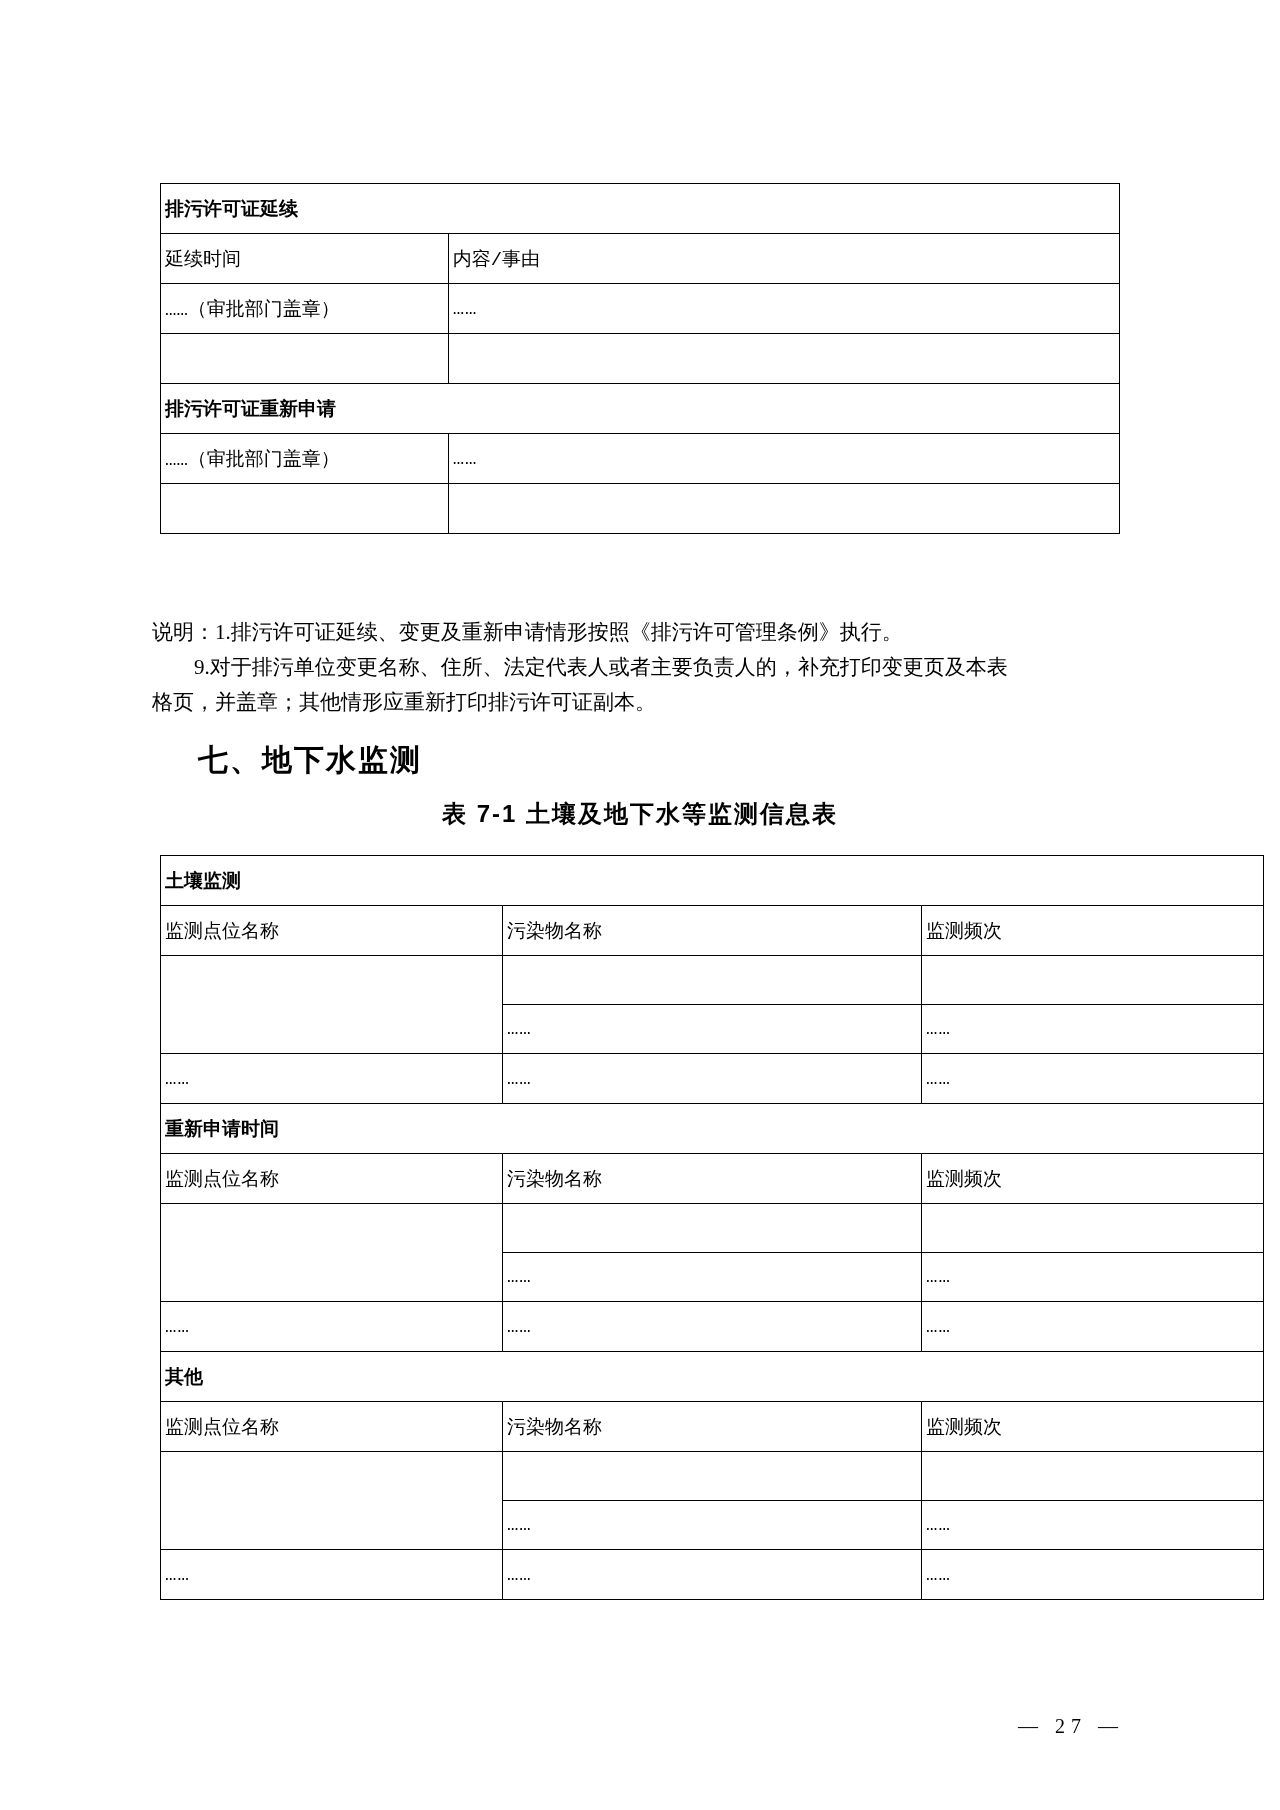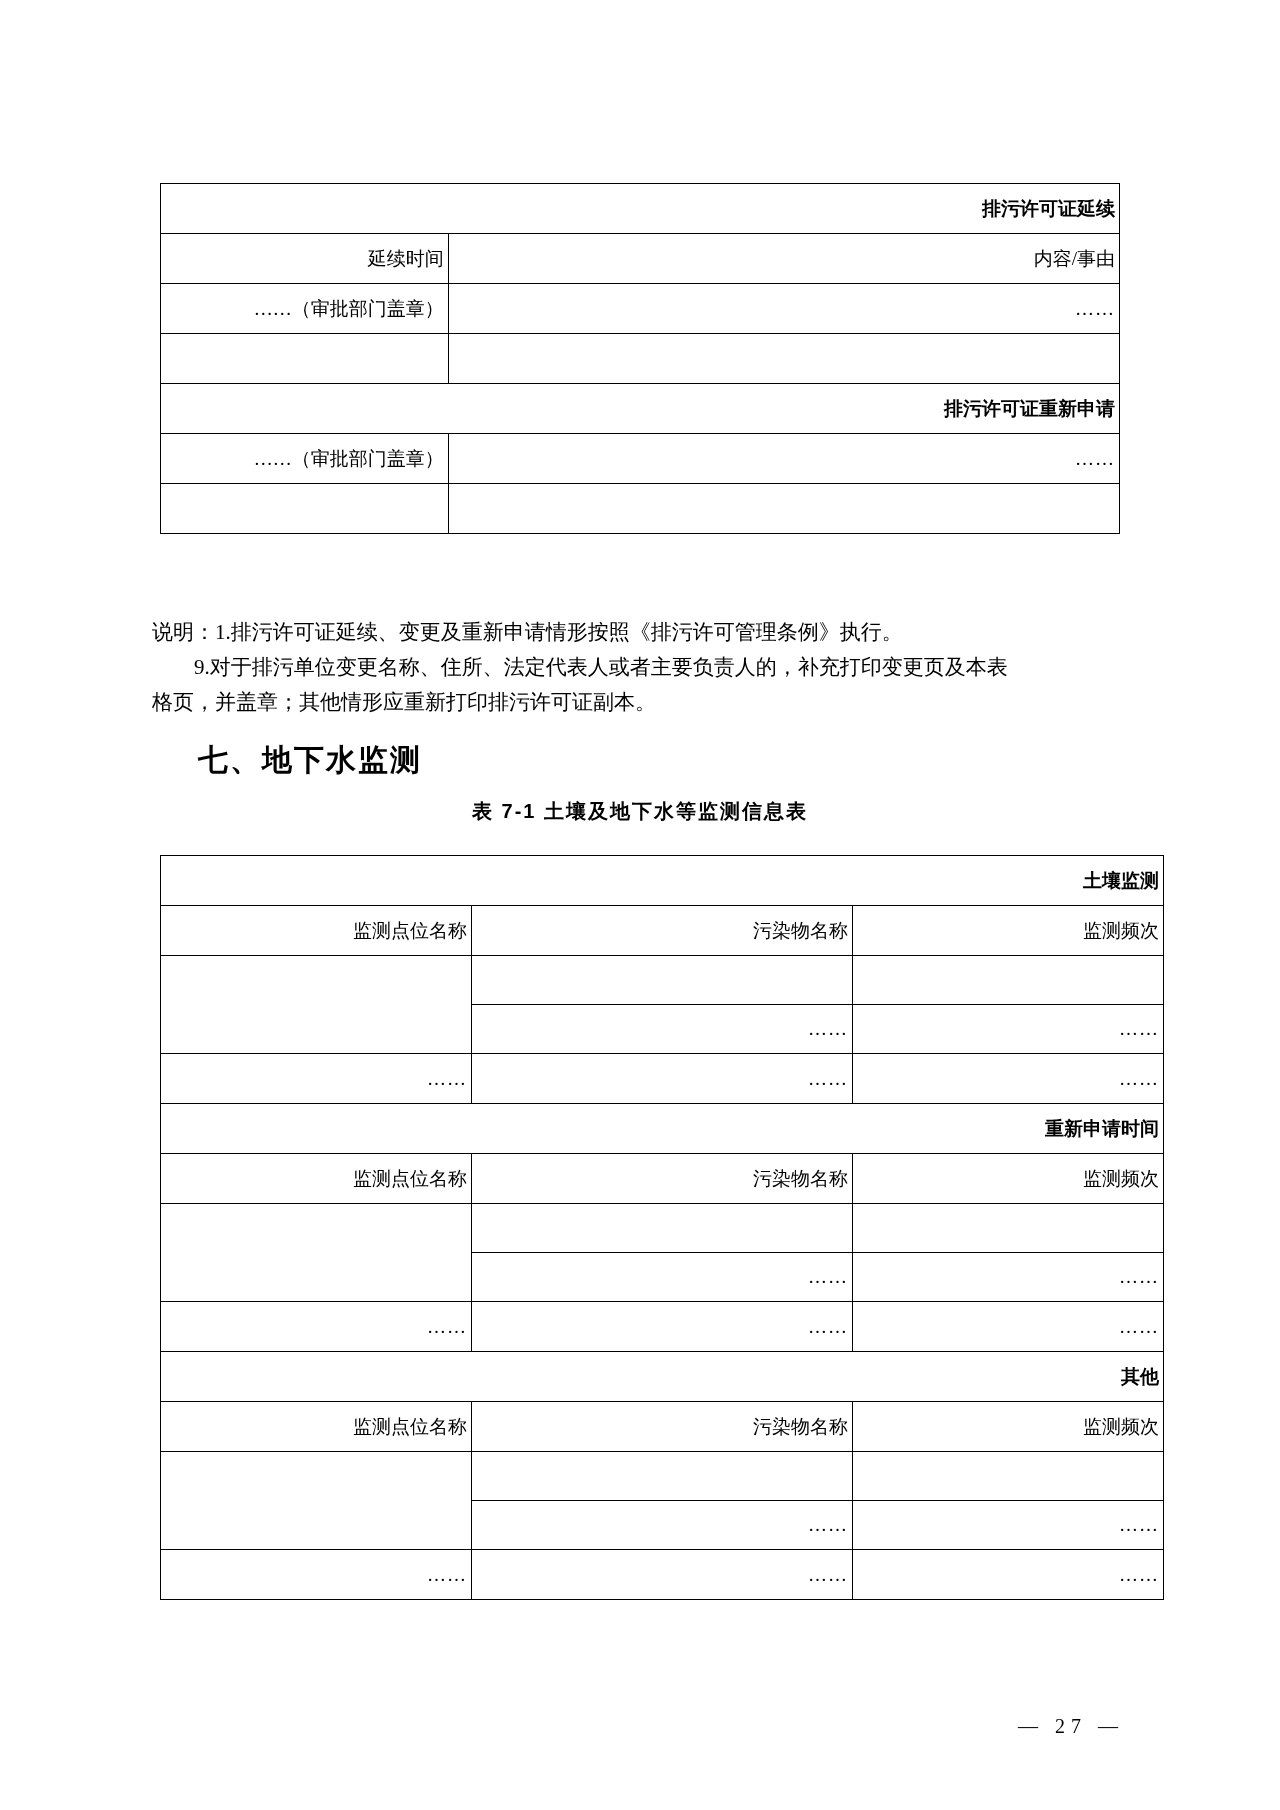--- a/index.html
+++ b/index.html
@@ -23,24 +23,24 @@
   }
 
   
   table.doc-table {
     border-collapse: collapse;
     width: 100%;
     table-layout: fixed;
   }
   table.doc-table td {
     border: 1.5px solid #000000;
-    text-align: right;
+    text-align: left;
     vertical-align: middle;
     font-size: 19px;
-    font-family: Liberation Serif, serif;
+    font-family: Liberation Mono, monospace;
     padding: 0 4px;
   }
   td.section-head {
     font-weight: bold;
     font-size: 20px;
     height: 49px;
   }
   td.col-head {
     height: 49px;
   }
@@ -85,32 +85,32 @@
     font-weight: bold;
     letter-spacing: 2px;
     font-family: "Liberation Sans", "DejaVu Sans", sans-serif;
   }
   #table-caption {
     position: absolute;
     left: 0;
     right: 0;
     top: 798px;
     text-align: center;
-    font-size: 20px;
+    font-size: 24px;
     font-weight: bold;
     letter-spacing: 2px;
     font-family: "Liberation Sans", "DejaVu Sans", sans-serif;
   }
 
   
   #table-monitoring-wrap {
     position: absolute;
     left: 160px;
     top: 855px;
-    width: 1004px;
+    width: 1104px;
   }
 
   
   #page-footer {
     position: absolute;
     right: 156px;
     bottom: 72px;
     font-size: 20px;
     letter-spacing: 6px;
     font-family: "Liberation Serif", "DejaVu Serif", serif;

